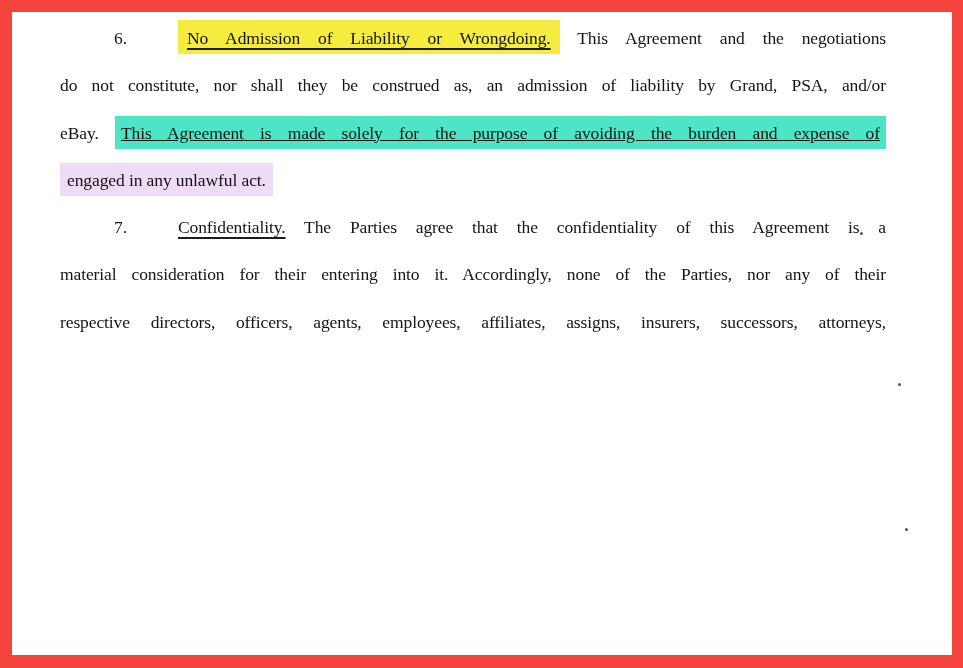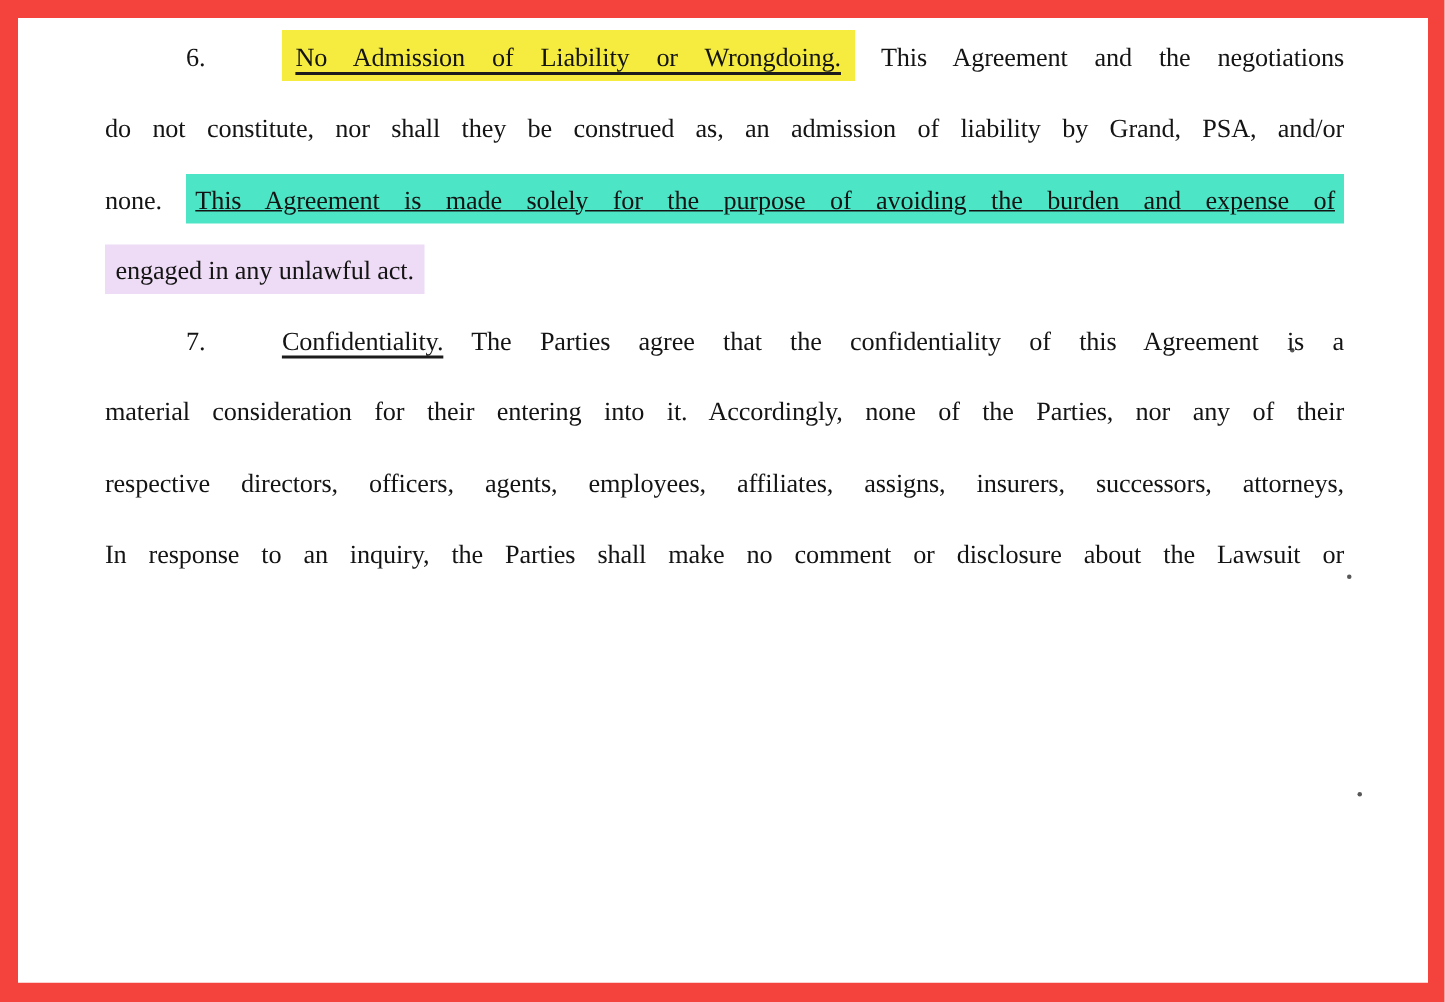--- a/index.html
+++ b/index.html
@@ -27,21 +27,20 @@
     width: 100%;
     height: 100%;
     background: #ffffff;
   }
   .text-block {
     position: absolute;
     left: 48px;
     top: 3px;
     width: 826px;
     color: #141414;
-    margin-left: 10px;
   }
   .line {
     height: 47.3px;
     line-height: 47.3px;
     font-size: 17.5px;
     letter-spacing: -0.1px;
     text-align: justify;
     text-align-last: justify;
     white-space: normal;
   }
@@ -87,24 +86,23 @@
   .speck.s3 { left: 893px; top: 516px; }
 </style>
 </head>
 <body>
 
 <div class="frame">
   <div class="page">
     <div class="text-block">
         <div class="line"><span class="gap" style="width: 54px;"></span><span class="seg">6.</span><span class="gap" style="width: 51px;"></span><span class="seg hl-yellow u">No Admission of Liability or Wrongdoing.</span><span class="seg"> This Agreement and the negotiations</span></div>
         <div class="line"><span class="seg">do not constitute, nor shall they be construed as, an admission of liability by Grand, PSA, and/or</span></div>
-        <div class="line"><span class="seg">none. </span><span class="seg hl-teal">This Agreement is made solely for the purpose of avoiding the burden and expense of</span></div>
+        <div class="line"><span class="seg">eBay. </span><span class="seg hl-teal">This Agreement is made solely for the purpose of avoiding the burden and expense of</span></div>
         <div class="line short"><span class="seg hl-purple">engaged in any unlawful act.</span></div>
         <div class="line"><span class="gap" style="width: 54px;"></span><span class="seg">7.</span><span class="gap" style="width: 51px;"></span><span class="seg u">Confidentiality.</span><span class="seg"> The Parties agree that the confidentiality of this Agreement is a</span></div>
         <div class="line"><span class="seg">material consideration for their entering into it. Accordingly, none of the Parties, nor any of their</span></div>
         <div class="line"><span class="seg">respective directors, officers, agents, employees, affiliates, assigns, insurers, successors, attorneys,</span></div>
-        <div class="line"><span class="seg">In response to an inquiry, the Parties shall make no comment or disclosure about the Lawsuit or</span></div>
       </div>
     <div class="speck s1"></div>
     <div class="speck s2"></div>
     <div class="speck s3"></div>
   </div>
 </div>
 
 </body></html>

